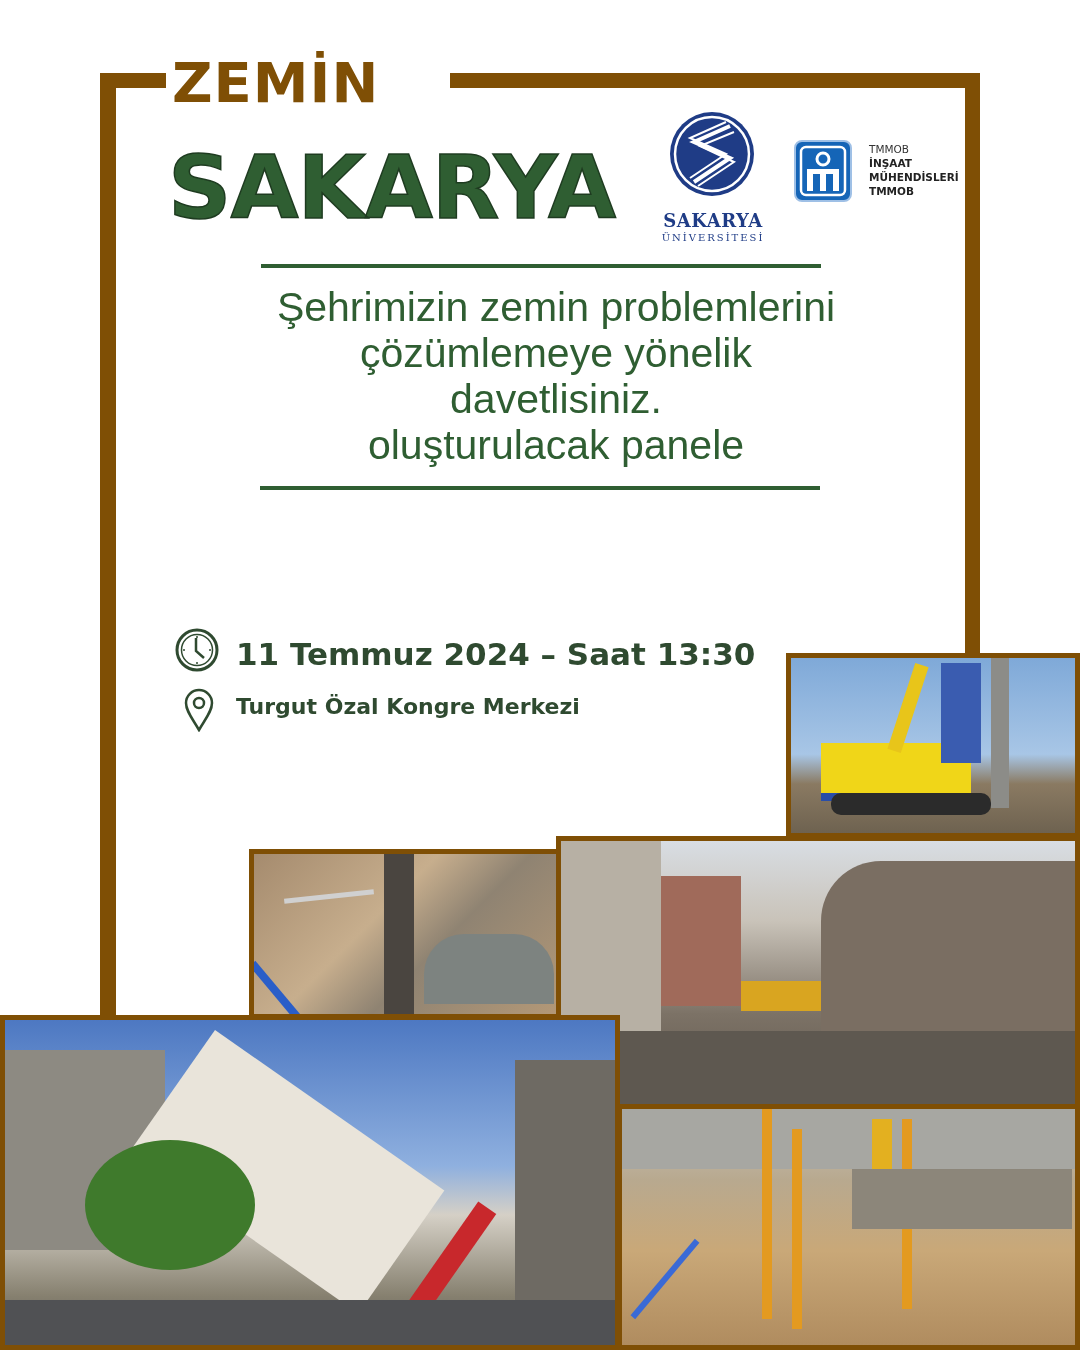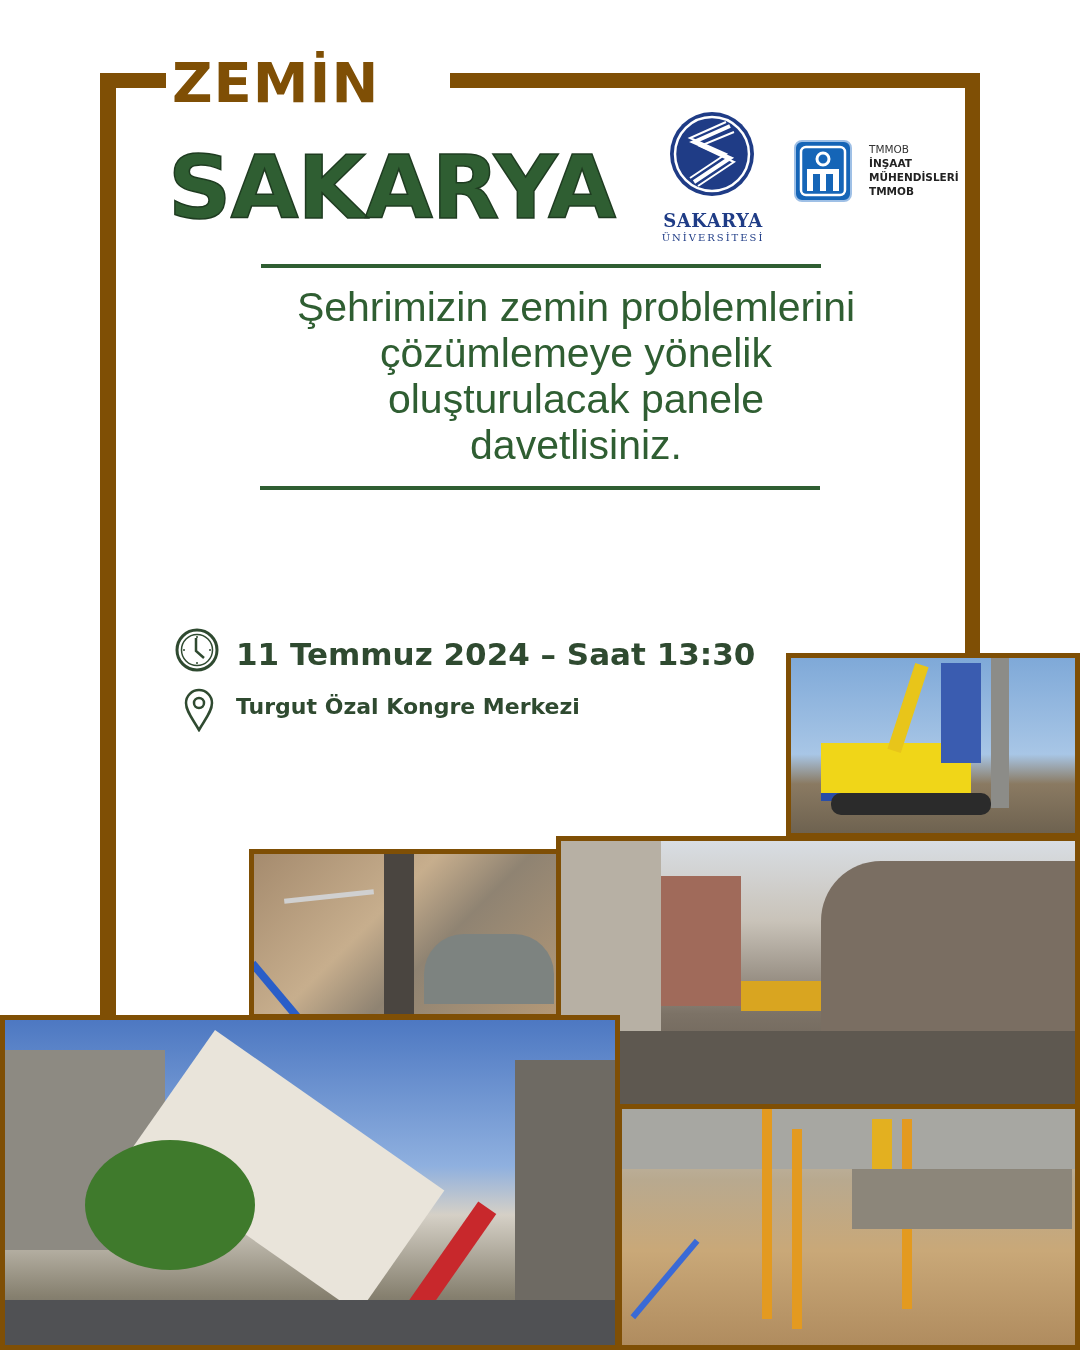--- a/index.html
+++ b/index.html
@@ -10,21 +10,21 @@
   .frame-right{position:absolute;left:965px;top:73px;width:15px;height:590px;background:#7f4f05;}
   .title-zemin{position:absolute;left:172px;top:38px;font-size:56px;font-weight:bold;color:#7f4f05;letter-spacing:1px;line-height:90px;}
   .title-sakarya{position:absolute;left:168px;top:138px;font-size:88px;font-weight:bold;color:#2f5e32;line-height:100px;-webkit-text-stroke:1.5px #1e3b20;letter-spacing:-1px;}
   .logo-su{position:absolute;left:660px;top:108px;width:110px;height:140px;}
   .logo-su .name{position:absolute;left:0;top:102px;width:106px;text-align:center;font-family:"DejaVu Serif","Liberation Serif",serif;font-weight:bold;font-size:18px;color:#1f3c86;letter-spacing:0.5px;}
   .logo-su .sub{position:absolute;left:0;top:124px;width:106px;text-align:center;font-family:"DejaVu Serif","Liberation Serif",serif;font-size:10px;color:#1f3c86;letter-spacing:2px;}
   .logo-imo{position:absolute;left:794px;top:140px;width:58px;height:62px;background:#1565b7;border-radius:8px;border:2px solid #9fc0e6;box-sizing:border-box;}
   .imo-text{position:absolute;left:860px;top:142px;font-size:10.5px;font-weight:bold;color:#222;line-height:14px;margin-left:9px;}
   .imo-text .t1{font-weight:normal;color:#333;}
   .rule{position:absolute;height:4px;background:#2f5e32;}
-  .invite{position:absolute;left:216px;top:284px;width:720px;text-align:center;font-family:"Liberation Sans","DejaVu Sans",sans-serif;font-size:41px;line-height:46px;color:#2f5e32;}
+  .invite{position:absolute;left:196px;top:284px;width:720px;text-align:center;font-family:"Liberation Sans","DejaVu Sans",sans-serif;font-size:41px;line-height:46px;color:#2f5e32;}
   .info-date{position:absolute;left:236px;top:636px;font-size:31px;font-weight:bold;color:#2f4a30;}
   .info-venue{position:absolute;left:236px;top:690px;font-size:22px;font-weight:bold;color:#2f4a30;line-height:34px;}
   .clock{position:absolute;left:175px;top:628px;width:44px;height:44px;}
   .pin{position:absolute;left:184px;top:688px;width:30px;height:44px;}
   .photo{position:absolute;border:5px solid #7f4f05;box-sizing:border-box;overflow:hidden;}
   .p1{left:786px;top:653px;width:294px;height:185px;background:linear-gradient(#7fa9d8 0%,#a8c6e6 55%,#8a7a62 72%,#6e6250 100%);}
   .p2{left:249px;top:849px;width:312px;height:170px;background:linear-gradient(135deg,#a58b6e,#c7ae8d 40%,#8f8372 60%,#b39877);}
   .p3{left:556px;top:836px;width:524px;height:276px;background:linear-gradient(#d8dde3 0%,#c9c3b9 30%,#7c7266 65%,#5f564c 100%);}
   .p4{left:0;top:1015px;width:620px;height:335px;background:linear-gradient(#4d78c2 0%,#8fb0df 45%,#d5d0c6 60%,#86806f 85%,#59595a 100%);}
   .p5{left:617px;top:1104px;width:463px;height:246px;background:linear-gradient(#c7c4bd 0%,#b8a98f 30%,#c9a878 60%,#b08c5f 100%);}
@@ -67,22 +67,22 @@
   <div class="t1">TMMOB</div>
   <div>İNŞAAT</div>
   <div>MÜHENDİSLERİ</div>
   <div>TMMOB</div>
 </div>
 
 <div class="rule" style="left:261px;top:264px;width:560px;"></div>
 <div class="invite">
   <div>Şehrimizin zemin problemlerini</div>
   <div>çözümlemeye yönelik</div>
+  <div>davetlisiniz.</div>
   <div>oluşturulacak panele</div>
-  <div>davetlisiniz.</div>
 </div>
 <div class="rule" style="left:260px;top:486px;width:560px;"></div>
 
 <svg class="clock" viewBox="0 0 44 44">
   <circle cx="22" cy="22" r="20" fill="none" stroke="#2f4a30" stroke-width="3"></circle>
   <circle cx="22" cy="22" r="15.5" fill="none" stroke="#2f4a30" stroke-width="1.5"></circle>
   <path d="M21 10 L21 23 L29 30" fill="none" stroke="#2f4a30" stroke-width="2.5"></path>
   <circle cx="22" cy="9" r="1" fill="#2f4a30"></circle>
     <circle cx="22" cy="35" r="1" fill="#2f4a30"></circle>
   <circle cx="9" cy="22" r="1" fill="#2f4a30"></circle>

